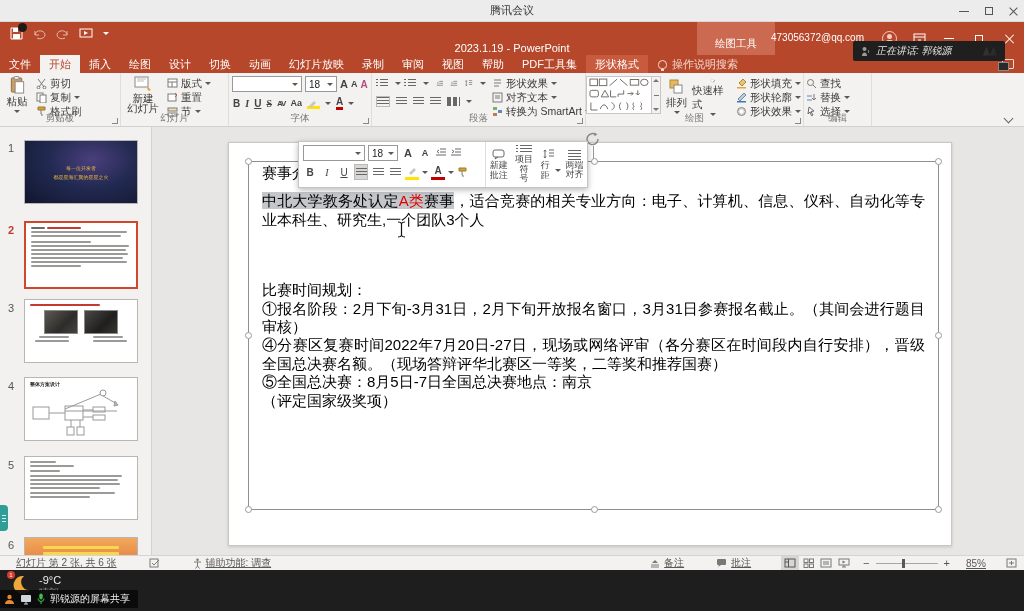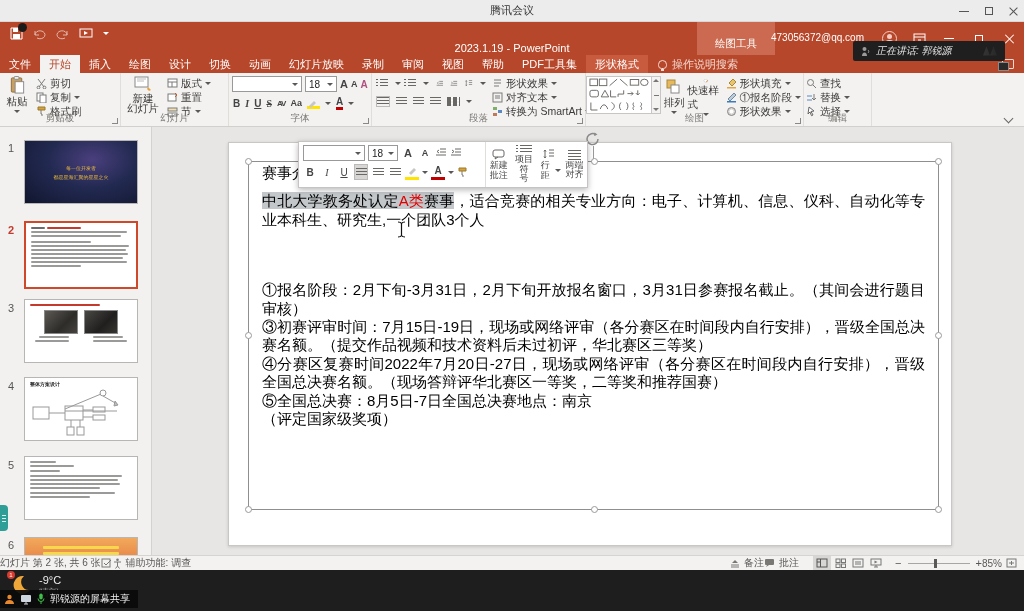--- a/index.html
+++ b/index.html
@@ -109,21 +109,21 @@
   
   .mini-tb { position:absolute; left:146px; top:14px; width:290px; height:47px; background:#fff; border:1px solid #c6c4c2; box-shadow:0 2px 6px rgba(0,0,0,.28); z-index:50; display:flex; }
   .mt-left { width:186px; padding:3px 4px; display:flex; flex-direction:column; gap:3px; }
   .mt-row { display:flex; align-items:center; gap:3px; }
   .mtb { display:flex; align-items:center; justify-content:center; min-width:14px; height:16px; font-size:10px; color:#444; }
   .mt-right { flex:1; border-left:1px solid #e0deda; display:flex; align-items:stretch; }
   .mt-big { flex:1; display:flex; flex-direction:column; align-items:center; justify-content:center; font-size:9px; line-height:9.5px; color:#444; text-align:center; gap:1px; padding:2px 1px; }
 
   
   .statusbar { position:absolute; left:0; top:555px; width:1024px; height:15px; background:#f3f2f1; border-top:1px solid #d6d4d2; font-size:10px; color:#5a5856; display:flex; align-items:center; }
-  .sb-item { display:flex; align-items:center; gap:4px; padding:0 0; white-space:nowrap; }
+  .sb-item { display:flex; align-items:center; gap:4px; padding:0 16px; white-space:nowrap;text-decoration:underline; }
   .sb-right { margin-left:auto; display:flex; align-items:center; }
   .view-btn { width:18px; height:14px; display:flex; align-items:center; justify-content:center; }
   .view-btn.sel { background:#d8d6d4; }
   .zoom-track { position:relative; width:62px; height:1px; background:#a8a6a4; margin:0 6px; }
   .zoom-thumb { position:absolute; left:26px; top:-4px; width:3px; height:9px; background:#5a5856; }
 
   
   .taskbar { position:absolute; left:0; top:570px; width:1024px; height:41px; background:#1e1e1e; }
   .weather { position:absolute; left:10px; top:4px; display:flex; align-items:center; gap:7px; }
   .wx-txt { display:flex; flex-direction:column; }
@@ -461,21 +461,21 @@
                 <path d="M1 9h9v1.5H1z" fill="#e8a33d"></path>
               </svg>
               <span>形状填充</span>
               <span class="caret"></span>
             </div>
           <div class="rb">
               <svg class="mini-ic" viewBox="0 0 11 11">
                 <path d="M2 7L8 1l2 2-6 6z" fill="#bcd" stroke="#789"></path>
                 <path d="M1 9h9v1.5H1z" fill="#3a7abd"></path>
               </svg>
-              <span>①报名阶段</span>
+              <span>形状轮廓</span>
               <span class="caret"></span>
             </div>
           <div class="rb">
               <svg class="mini-ic" viewBox="0 0 11 11">
                 <circle cx="5.5" cy="5.5" r="4" fill="#d8d6d4" stroke="#888"></circle>
                 <circle cx="5.5" cy="5.5" r="2" fill="#fff"></circle>
               </svg>
               <span>形状效果</span>
               <span class="caret"></span>
             </div>
@@ -621,22 +621,22 @@
           <span class="handle" style="right:-4px;top:170px;"></span>
           <span class="handle" style="left:-4px;bottom:-4px;"></span>
           <span class="handle" style="left:342px;bottom:-4px;"></span>
           <span class="handle" style="right:-4px;bottom:-4px;"></span>
         </div>
 
         <div class="slide-text">
           <div>赛事介绍</div>
           <div class="para1"><span class="hl">中北大学教务处认定</span><span class="hl redtxt">A类</span><span class="hl">赛事</span><span>，适合竞赛的相关专业方向：电子、计算机、信息、仪科、自动化等专业本科生、研究生,一个团队3个人</span></div>
           <div class="blanks"></div>
+          <div>比赛时间规划：</div>
           <div>①报名阶段：2月下旬-3月31日，2月下旬开放报名窗口，3月31日参赛报名截止。（其间会进行题目审核）</div>
-          <div>③初赛评审时间：7月15日-19日，现场或网络评审（各分赛区在时间段内自行安排），晋级全国总决赛名额。（提交作品视频和技术资料后未过初评，华北赛区三等奖）</div>
           <div>④分赛区复赛时间2022年7月20日-27日，现场或网络评审（各分赛区在时间段内自行安排），晋级全国总决赛名额。（现场答辩评华北赛区一等奖，二等奖和推荐国赛）</div>
           <div>⑤全国总决赛：8月5日-7日全国总决赛地点：南京</div>
           <div>（评定国家级奖项）</div>
         </div>
 
         <svg class="ibeam" width="9" height="17" viewBox="0 0 9 17">
             <path d="M1 1c2 0 3 .5 3.5 1.5C5 1.5 6 1 8 1M4.5 2.5v12M1 16c2 0 3-.5 3.5-1.5C5 15.5 6 16 8 16" stroke="#111" fill="none" stroke-width="1.2"></path>
           </svg>
       </div>
 

